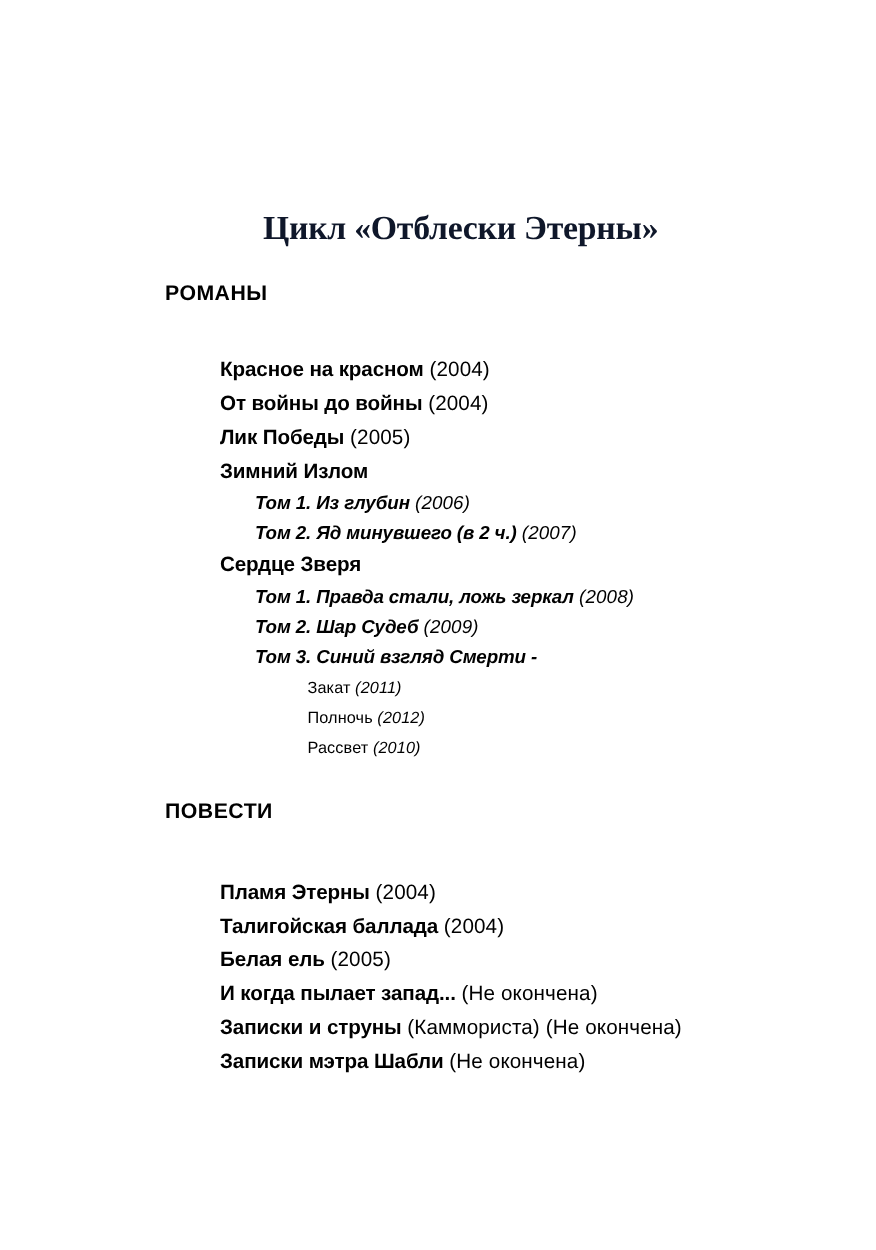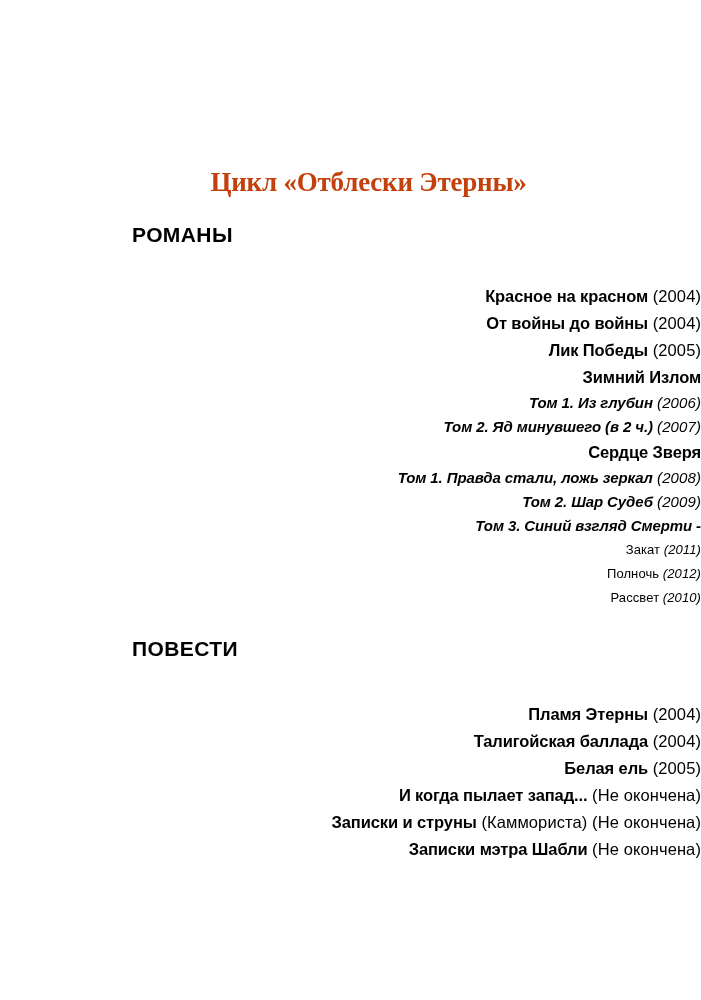--- a/index.html
+++ b/index.html
@@ -31,21 +31,21 @@
     left: 0;
     width: 701px;
     padding-left: 36px;
     box-sizing: border-box;
     text-align: center;
     font-family: "Liberation Serif", serif;
     font-weight: bold;
     font-size: 27px;
     line-height: 32px;
     letter-spacing: -0.2px;
-    color: #c2410c;
+    color: #0f172a;
     white-space: nowrap;
   }
 
   
   .content {
     position: absolute;
     top: 222px;
     left: 0;
     width: 701px;
   }
@@ -54,31 +54,30 @@
     display: block;
   }
   .section + .section {
     margin-top: 26px;
   }
 
   .section-heading {
     margin: 0 0 0 132px;
     font-family: "Liberation Sans", sans-serif;
     font-weight: bold;
-    font-size: 21px;
+    font-size: 17px;
     line-height: 25px;
     letter-spacing: 0.4px;
     color: #000000;
   }
 
   .entry-list {
     list-style: none;
     margin: 0;
     padding: 0;
-    text-align: right;
   }
   .section-romans .entry-list { margin-top: 36px; }
   .section-povesti .entry-list { margin-top: 40px; }
 
   
   .entry {
     margin: 0 0 0 176px;
     font-size: 16.5px;
     line-height: 27px;
     white-space: nowrap;

